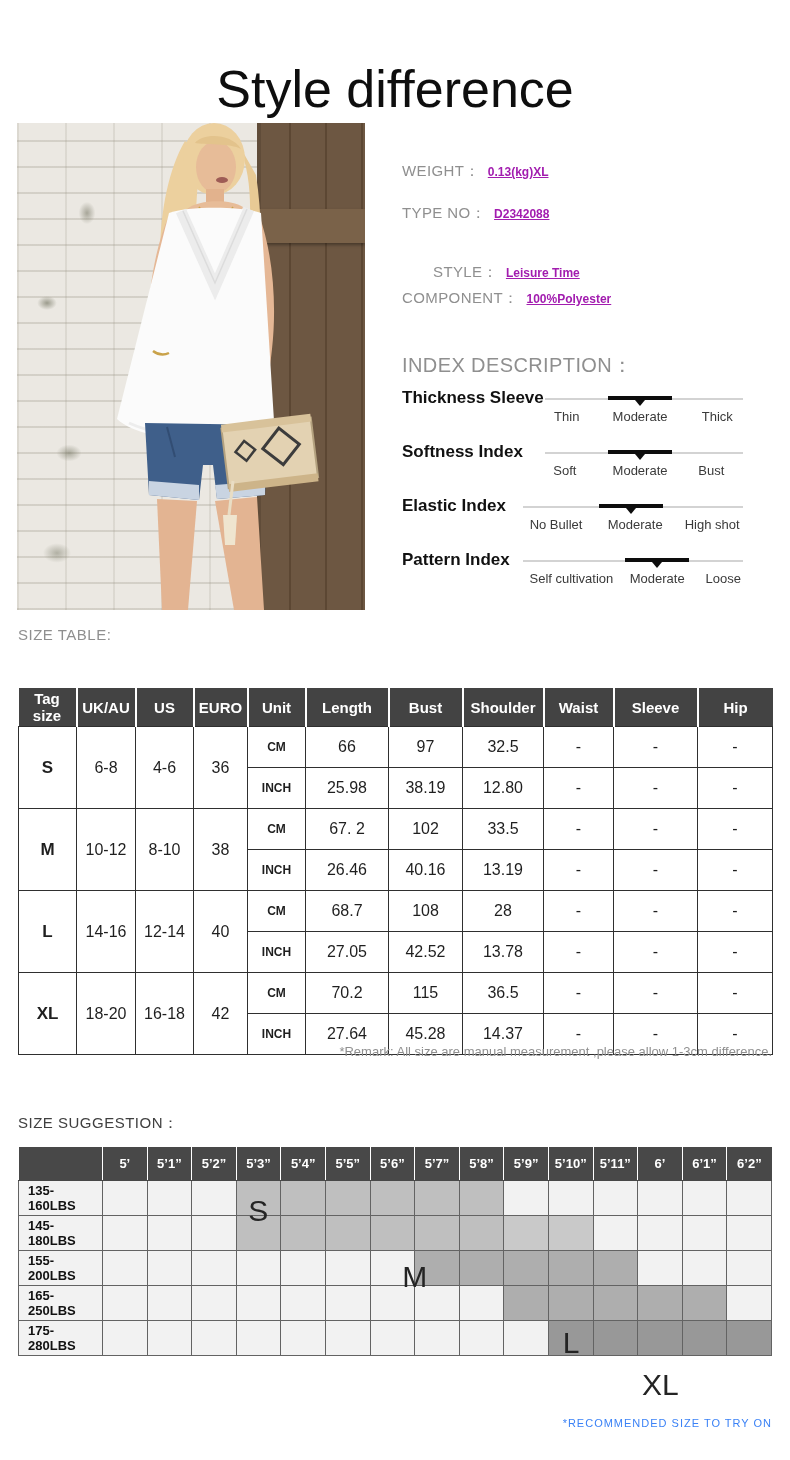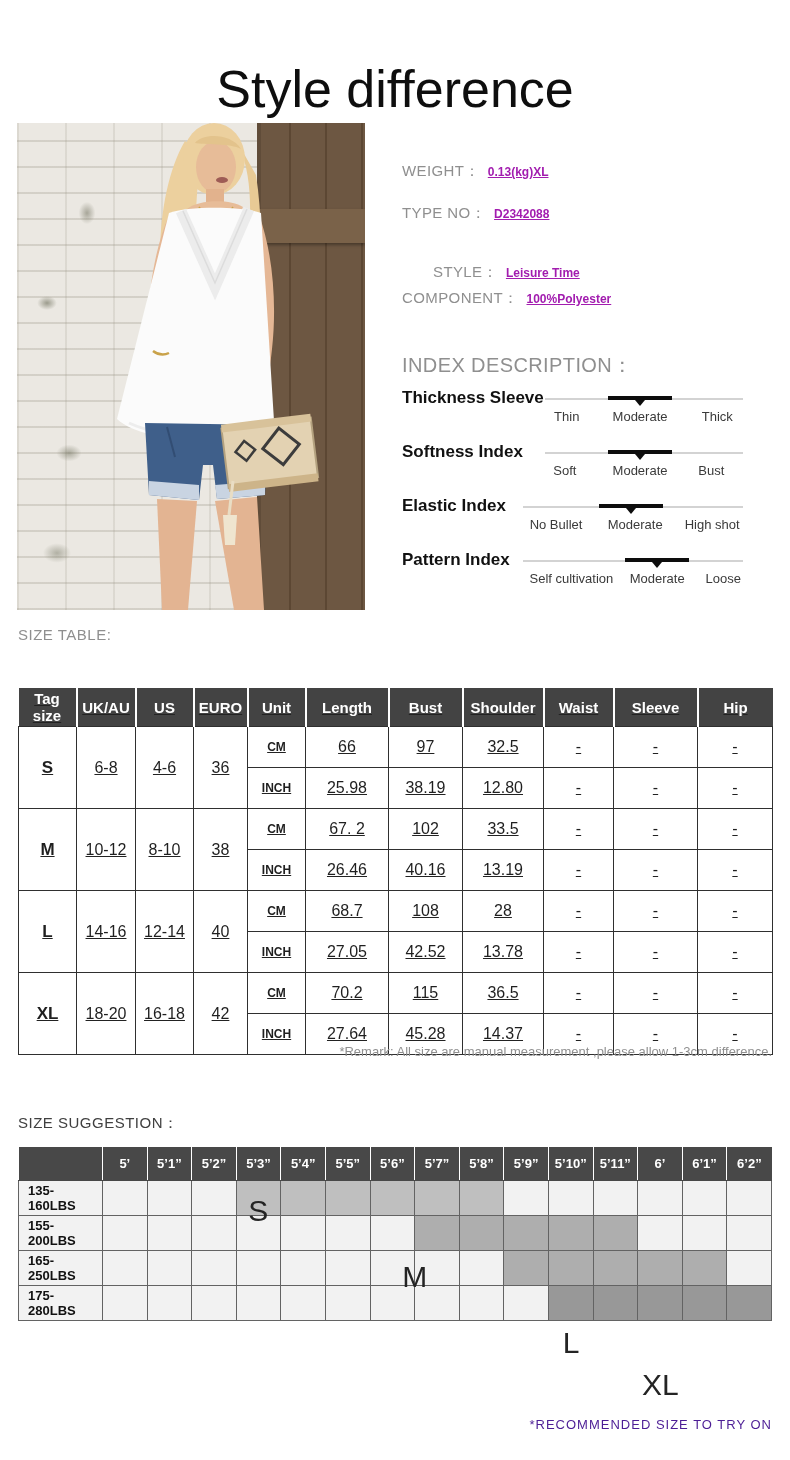--- a/index.html
+++ b/index.html
@@ -50,42 +50,42 @@
   .idx-slider{position:absolute;top:2px;height:30px;}
   .idx-track{position:absolute;left:0;right:0;top:8px;height:2px;background:#d3d3d3;}
   .idx-seg{position:absolute;top:6px;height:4px;background:#0d0d0d;}
   .idx-tri{position:absolute;top:10px;width:0;height:0;border-left:5px solid rgba(0,0,0,0);
            border-right:5px solid rgba(0,0,0,0);border-top:6px solid #0d0d0d;}
   .idx-opt{position:absolute;top:19px;transform:translateX(-50%);font-size:13px;color:#3a3a3a;white-space:nowrap;}
 
   
   #size-table-heading{left:18px;top:626px;font-size:15px;color:#8f8f8f;letter-spacing:.5px;}
   #size-table-wrap{left:18px;top:688px;width:754px;}
-  #size-table{border-collapse:collapse;width:754px;table-layout:fixed;text-decoration:underline;}
+  #size-table{border-collapse:collapse;width:754px;table-layout:fixed;}
   #size-table th{background:#434343;color:#fff;font-size:15px;font-weight:bold;height:36px;
                  border-right:2px solid #fff;}
   #size-table th:last-child{border-right:none;}
   #size-table td{border:1px solid #2f2f2f;text-align:center;vertical-align:middle;height:38px;
                  font-size:16px;color:#1f1f1f;background:#fff;}
   #size-table td.tag{font-size:17px;font-weight:bold;}
   #size-table td.unit{font-size:12px;font-weight:bold;}
   #remark{top:1044px;left:18px;width:754px;text-align:right;font-size:13px;color:#8f8f8f;}
 
   
   #sug-heading{left:18px;top:1114px;font-size:15px;color:#404040;letter-spacing:.5px;}
   #sug-wrap{left:18px;top:1147px;width:754px;}
   #sug-table{border-collapse:collapse;width:754px;table-layout:fixed;}
   #sug-table th{background:#484848;color:#fff;font-size:13px;font-weight:bold;height:31px;
                 border-right:1px solid #fff;border-bottom:1px solid #484848;}
   #sug-table th:last-child{border-right:none;}
   #sug-table td{border:1px solid #636363;height:32px;background:#f2f2f2;}
   #sug-table td.wlabel{font-size:13px;font-weight:bold;color:#111;text-align:left;padding-left:9px;}
   .zone-letter{position:absolute;transform:translate(-50%,-50%);font-size:30px;font-weight:400;
                color:#242424;line-height:1;}
-  #footnote{top:1417px;left:18px;width:754px;text-align:right;font-size:13px;color:#4c1d95;
+  #footnote{top:1417px;left:18px;width:754px;text-align:right;font-size:11px;color:#3b82f6;
             letter-spacing:1px;}
 </style>
 </head>
 <body>
 
 <h1 id="page-title" class="abs">Style difference</h1>
 
 <div id="photo" class="abs">
   <div class="wall"></div>
   <div class="plank"></div>
@@ -378,20 +378,38 @@
           <td style="background: rgb(191, 191, 191);"></td>
           <td style="background: rgb(191, 191, 191);"></td>
           <td></td>
           <td></td>
           <td></td>
           <td></td>
           <td></td>
           <td></td>
         </tr>
         <tr>
+          <td class="wlabel">145-180LBS</td>
+          <td></td>
+          <td></td>
+          <td></td>
+          <td style="background: rgb(191, 191, 191);"></td>
+          <td style="background: rgb(191, 191, 191);"></td>
+          <td style="background: rgb(191, 191, 191);"></td>
+          <td style="background: rgb(191, 191, 191);"></td>
+          <td style="background: rgb(191, 191, 191);"></td>
+          <td style="background: rgb(191, 191, 191);"></td>
+          <td style="background: rgb(201, 201, 201);"></td>
+          <td style="background: rgb(201, 201, 201);"></td>
+          <td></td>
+          <td></td>
+          <td></td>
+          <td></td>
+        </tr>
+        <tr>
           <td class="wlabel">155-200LBS</td>
           <td></td>
           <td></td>
           <td></td>
           <td></td>
           <td></td>
           <td></td>
           <td></td>
           <td style="background: rgb(174, 174, 174);"></td>
           <td style="background: rgb(174, 174, 174);"></td>

